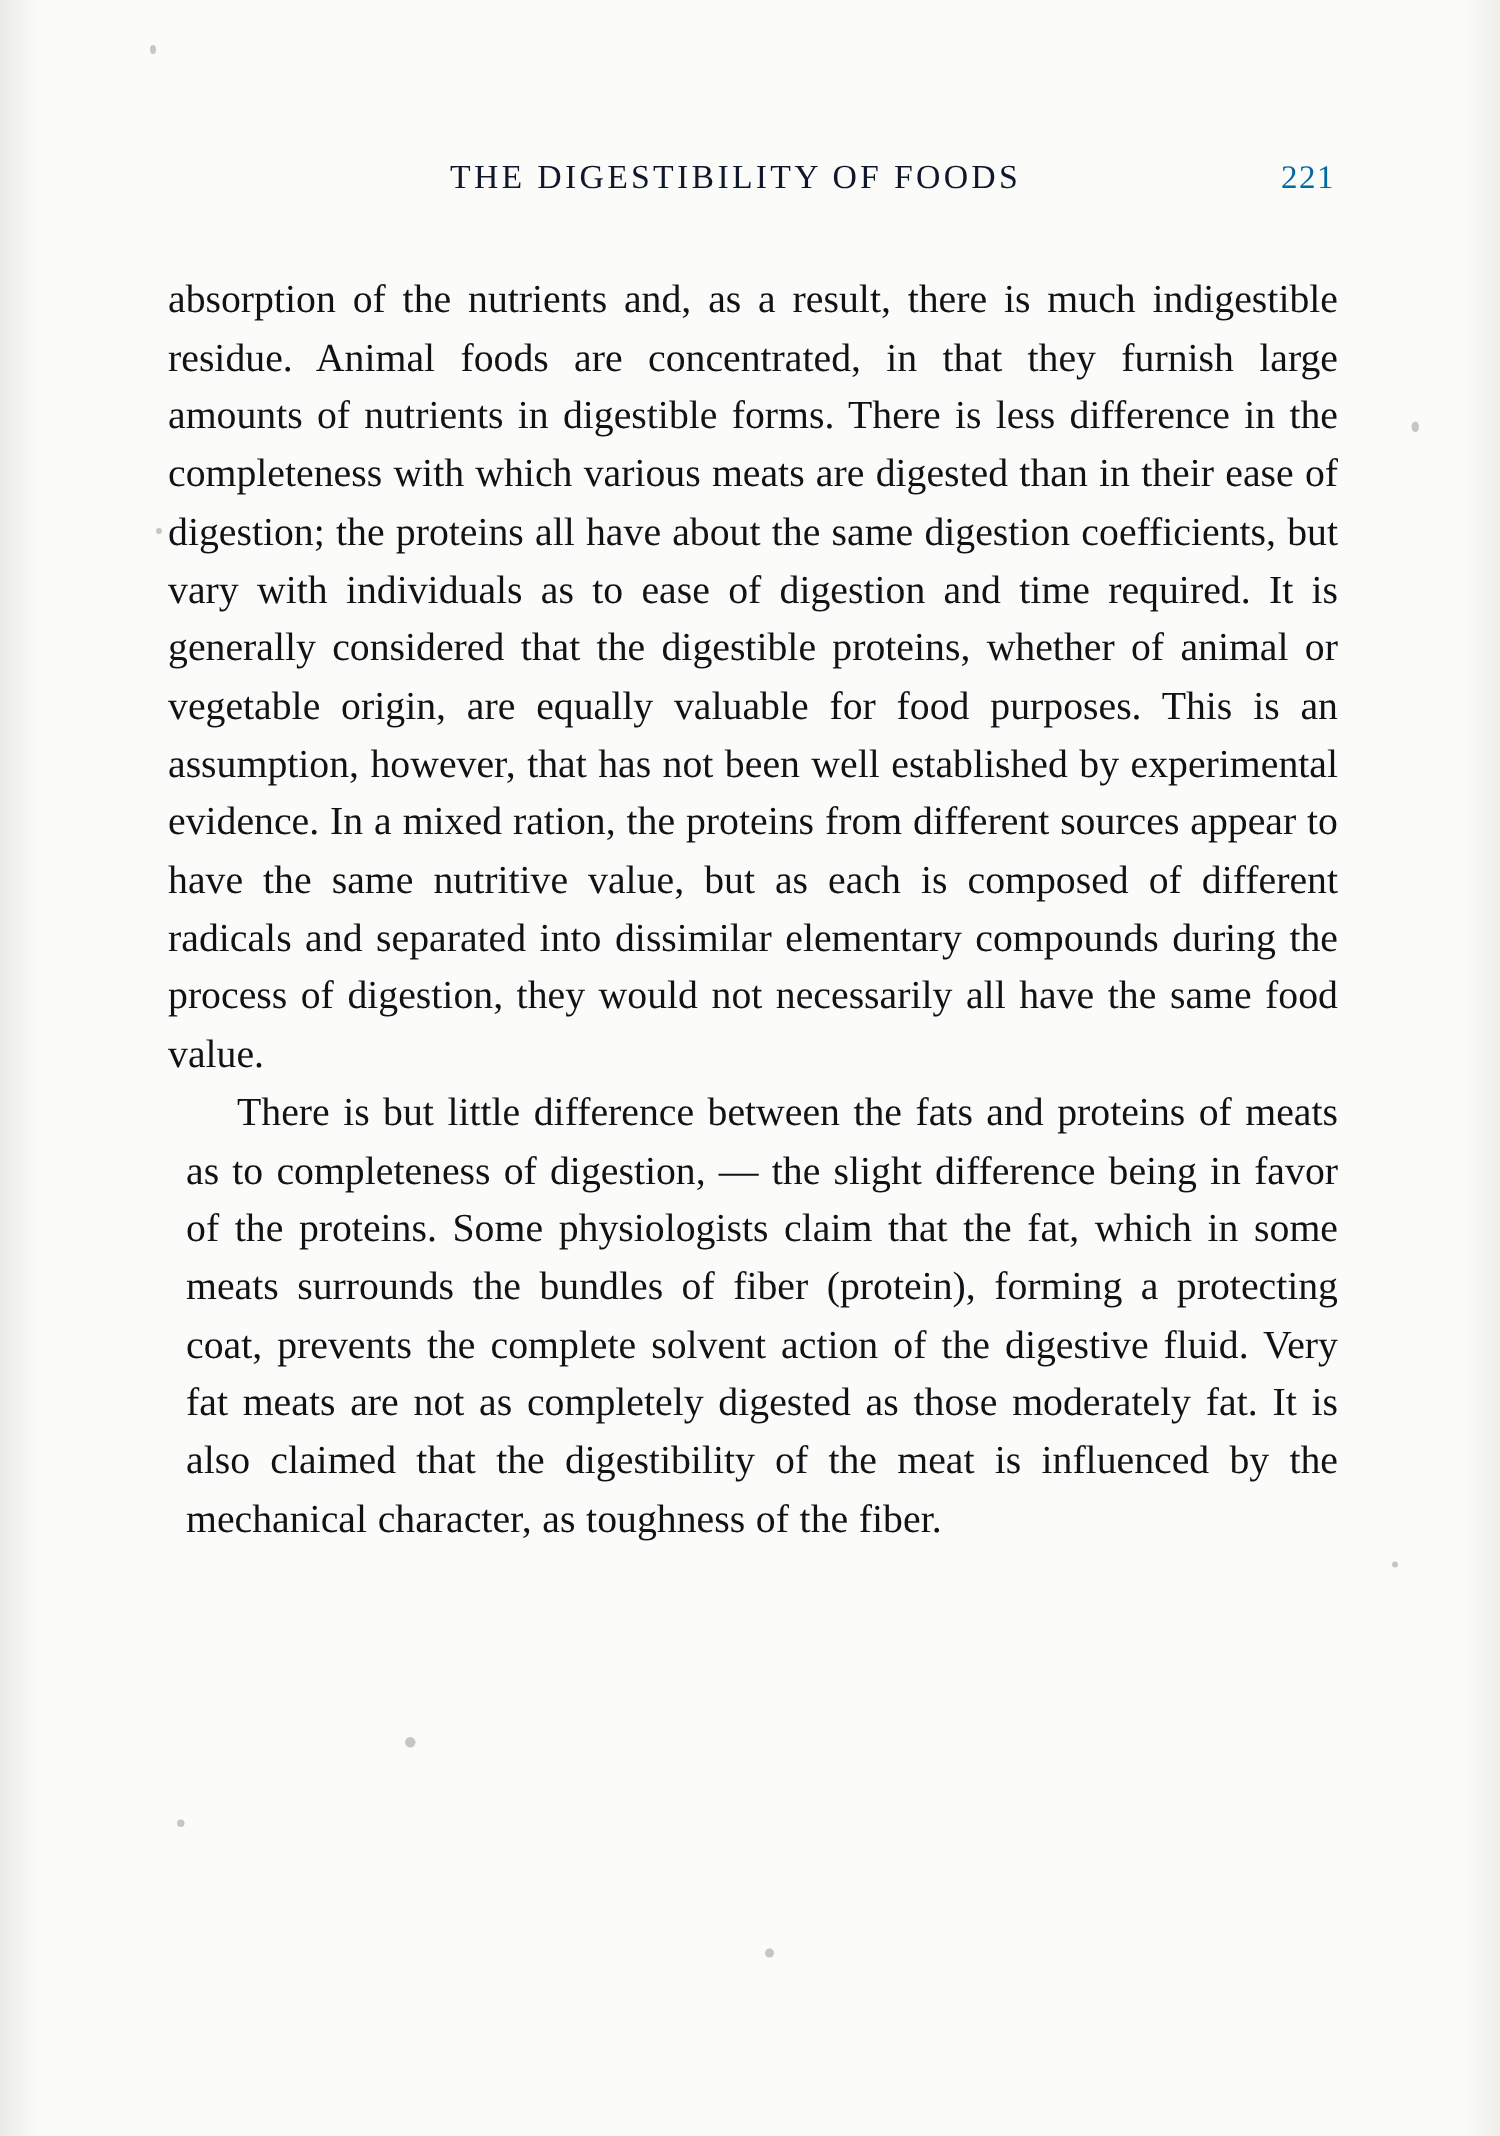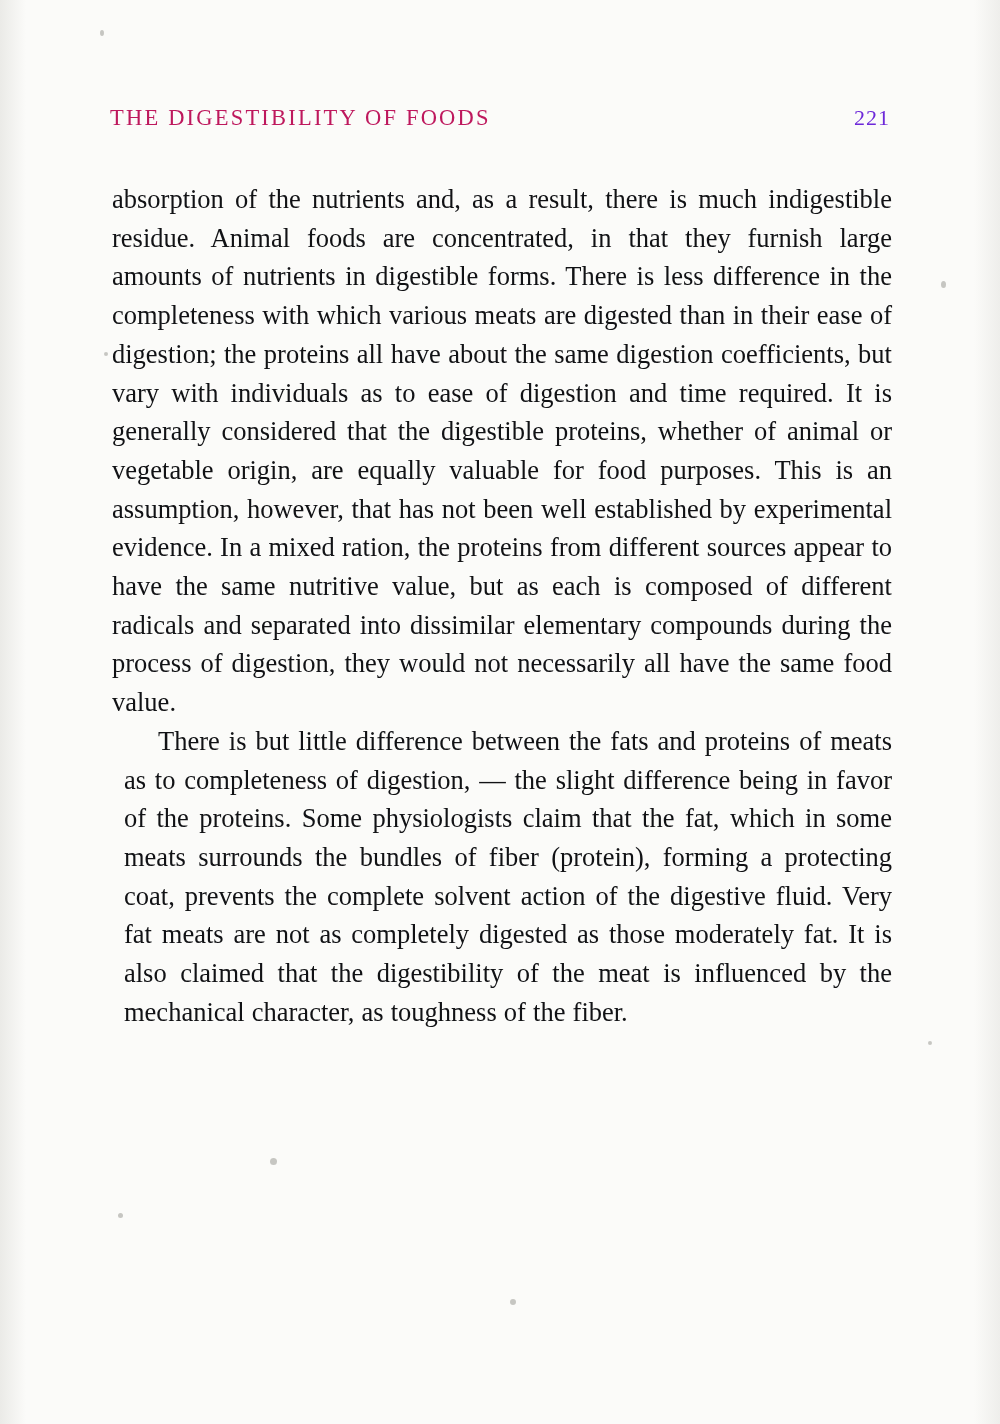--- a/index.html
+++ b/index.html
@@ -26,26 +26,27 @@
     left: 110px;
     right: 110px;
     display: flex;
     align-items: baseline;
     justify-content: space-between;
   }
   .running-title {
     font-family: "Liberation Serif", serif;
     font-size: 22.5px;
     letter-spacing: 2.2px;
-    color: #be185d;
+    color: #0f172a;
+    margin-left: 190px;
   }
   .folio {
     font-size: 22px;
     letter-spacing: 1px;
-    color: #6d28d9;
+    color: #0369a1;
   }
   .body-col {
     position: absolute;
     top: 180px;
     left: 112px;
     width: 780px;
   }
   .para {
     margin: 0 0 0 0;
     font-size: 26.5px;

